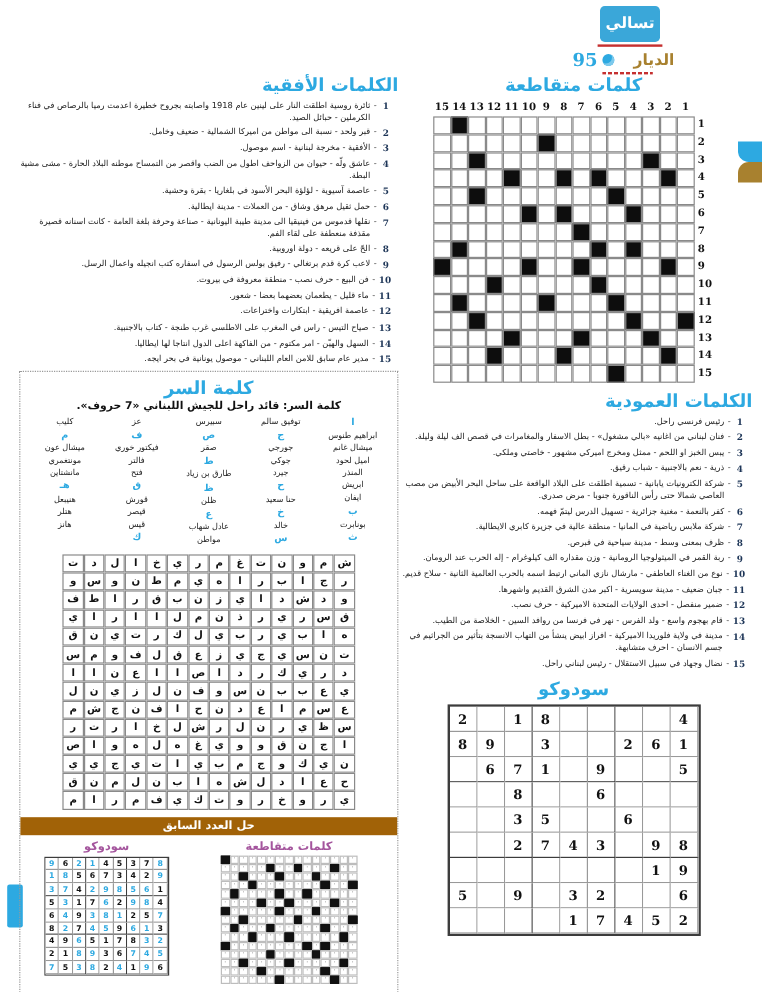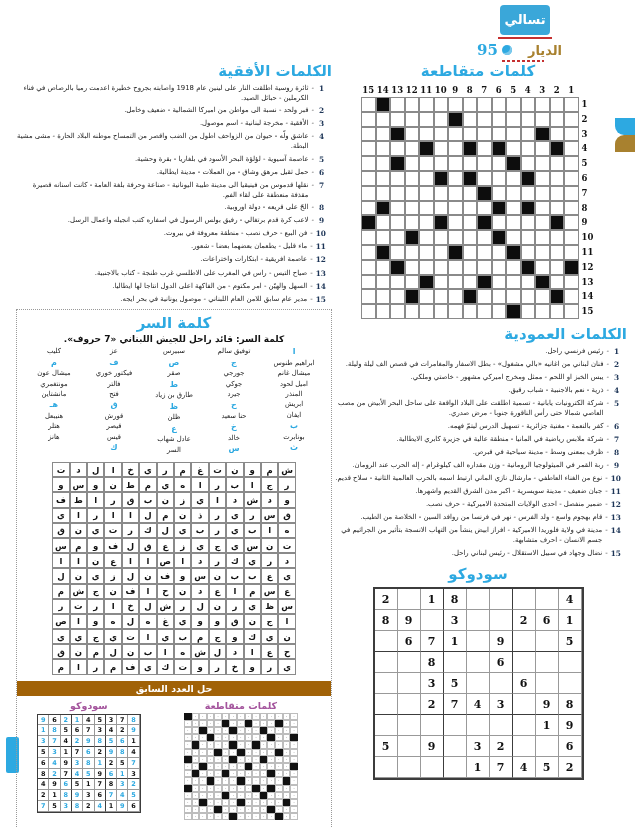--- a/index.html
+++ b/index.html
@@ -649,21 +649,21 @@
           <div class="ws-col">
             <div class="we">سبيرس</div>
             <div class="we lt">ص</div>
             <div class="we">صقر</div>
             <div class="we lt">ط</div>
             <div class="we">طارق بن زياد</div>
             <div class="we lt">ظ</div>
             <div class="we">ظلن</div>
             <div class="we lt">ع</div>
             <div class="we">عادل شهاب</div>
-            <div class="we">السر</div>
+            <div class="we">مواطن</div>
           </div>
           <div class="ws-col">
             <div class="we">عز</div>
             <div class="we lt">ف</div>
             <div class="we">فيكتور خوري</div>
             <div class="we">فالتر</div>
             <div class="we">فتح</div>
             <div class="we lt">ق</div>
             <div class="we">قورش</div>
             <div class="we">قيصر</div>

